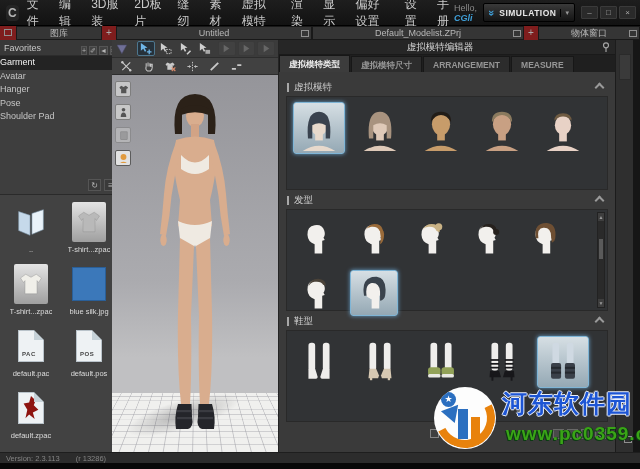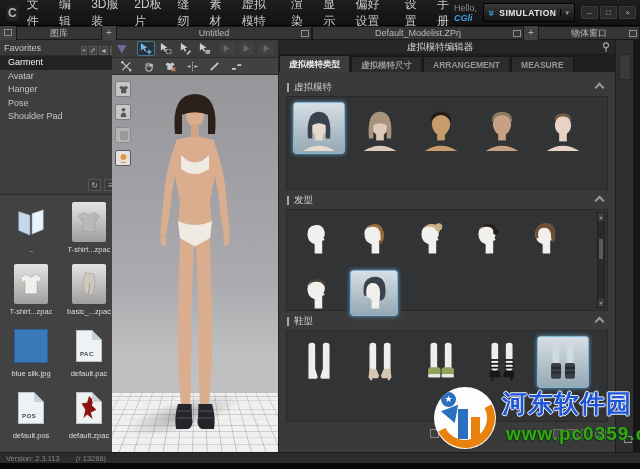--- a/index.html
+++ b/index.html
@@ -22,21 +22,21 @@
     background:linear-gradient(#3a3a3a,#141414); border:1px solid #000; border-radius:2px; }
   .simbtn .chev2 { color:#3f9fd8; font-size:11px; font-weight:bold; display:inline-block;
     transform:rotate(90deg); line-height:10px; }
   .simbtn .lbl { color:#e8e8e8; font-size:8.5px; font-weight:bold; letter-spacing:.5px; }
   .simbtn .dd { color:#9a9a9a; font-size:7px; border-left:1px solid #000; padding-left:4px; }
   .winbtns { display:flex; gap:2px; }
   .winbtns span { width:17px; height:13px; background:#2a2a2a; border:1px solid #3a3a3a;
     color:#aaa; font-size:8px; text-align:center; line-height:12px; border-radius:1px; }
 
   
-  .tabrow { position:absolute; left:0; top:26px; width:640px; height:14px; background:#404040;
+  .tabrow { position:absolute; left:0; top:26px; width:640px; height:14px; background:#7f1d1d;
     display:flex; align-items:stretch; }
   .po { width:8px; height:7px; border:1px solid #8f8f8f; margin:3px 4px; flex:none; }
   .tab { background:#353535; border:1px solid #191919; color:#b8b8b8; font-size:9px;
     display:flex; align-items:center; justify-content:center; gap:4px; position:relative; }
   .tab .po { position:absolute; right:2px; margin:0; }
   .plus { width:14px; color:#aaa; font-size:10px; text-align:center; line-height:14px; }
   .t-lib { width:86px; } .t-unt { width:196px; } .t-prj { width:212px; } .t-obj { flex:1; }
 
   
   .main { position:absolute; left:0; top:40px; width:640px; height:412px; }
@@ -48,21 +48,21 @@
     border-left:1px solid #1c1c1c; }
   .rightgap { position:absolute; left:633px; top:0; width:7px; height:412px; background:#161616; }
 
   
   .fav-head { height:16px; background:#383838; border-bottom:1px solid #2c2c2c; display:flex;
     align-items:center; padding:0 4px; }
   .fav-head .t { color:#c8c8c8; font-size:9px; flex:1; }
   .fav-head .ic { width:12px; height:11px; border:1px solid #555; background:#424242; color:#b5b5b5;
     font-size:7px; text-align:center; line-height:10px; margin-left:2px; }
   .fav-list { height:139px; position:relative; background:#3e3e3e; border-bottom:1px solid #2a2a2a; }
-  .fav-item { height:13.5px; font-size:9px; color:#c5c5c5; padding-left:8px; line-height:13.5px; }
+  .fav-item { height:13.5px; font-size:9px; color:#c5c5c5; line-height:13.5px; }
   .fav-item.sel { background:#232323; color:#f2f2f2; }
   .fav-foot { position:absolute; right:3px; bottom:3px; display:flex; gap:3px; }
   .fav-foot .ic { width:13px; height:12px; border:1px solid #555; background:#3a3a3a; color:#b5b5b5;
     font-size:8px; text-align:center; line-height:11px; }
   .browser { height:257px; background:#424242; padding:4px 2px; display:grid;
     grid-template-columns:1fr 1fr; grid-auto-rows:62px; }
   .file { display:flex; flex-direction:column; align-items:center; }
   .file .ib { width:44px; height:46px; display:flex; align-items:center; justify-content:center; }
   .file .lb { font-size:7.5px; color:#dcdcdc; max-width:52px; white-space:nowrap; overflow:hidden; }
   .thumbcard { width:34px; height:40px; background:linear-gradient(#e4e4e4,#9f9f9f); border-radius:2px;
@@ -268,30 +268,20 @@
               <div class="thumbcard">
                 <svg viewBox="0 0 40 40" width="30" height="34">
                   <path d="M13 7 L20 11 L27 7 L34 12 L30 18 L28 15.5 L28 33 L12 33 L12 15.5 L10 18 L6 12 Z" fill="#f0efe9" stroke="#8a8a8a" stroke-width=".5"></path>
                 </svg>
               </div>
             </div>
             <div class="lb">T-shirt...zpac</div>
           </div>
           <div class="file">
             <div class="ib">
-              <div class="thumbcard">
-                <svg viewBox="0 0 40 40" width="30" height="34">
-                  <path d="M15 5 L27 7 L28 19 L24 35 L20 34 L21 18 L19 33 L14 32 L12 18 Z" fill="#cfc8bd" stroke="#8a8a8a" stroke-width=".5"></path>
-                </svg>
-              </div>
-            </div>
-            <div class="lb">basic_...zpac</div>
-          </div>
-          <div class="file">
-            <div class="ib">
               <div class="imgcard"></div>
             </div>
             <div class="lb">blue silk.jpg</div>
           </div>
           <div class="file">
             <div class="ib">
               <div class="doc">
                 <span class="bd">PAC</span>
               </div>
             </div>

